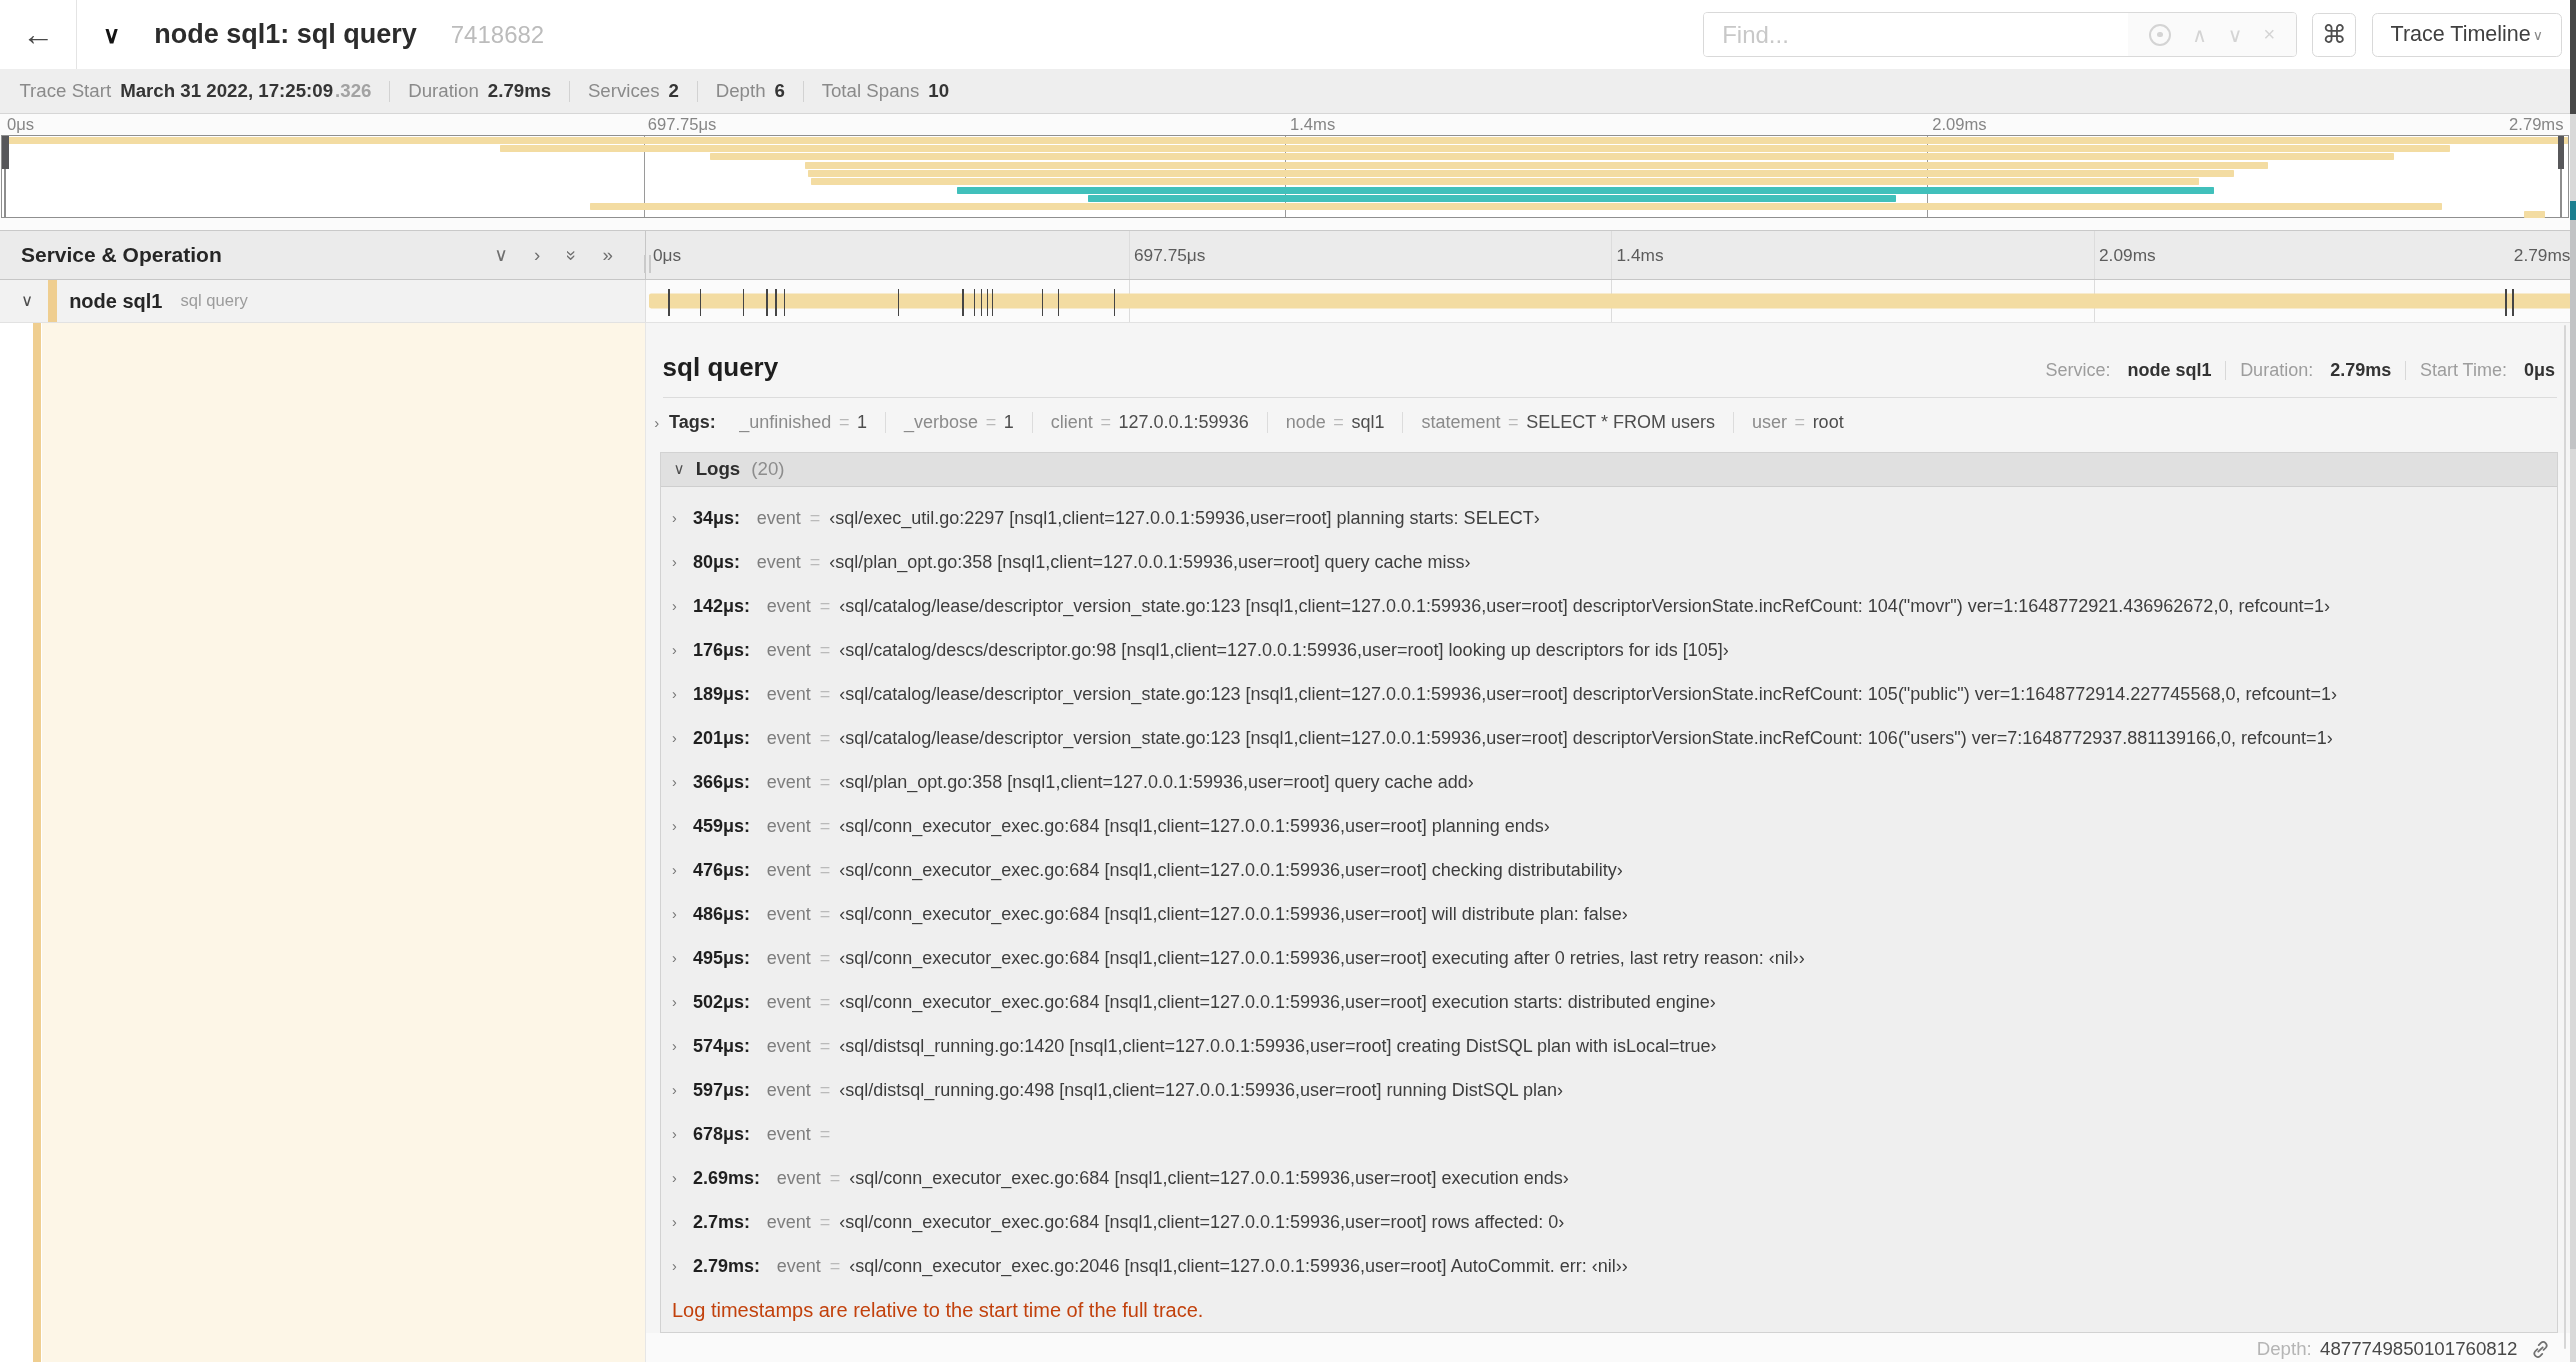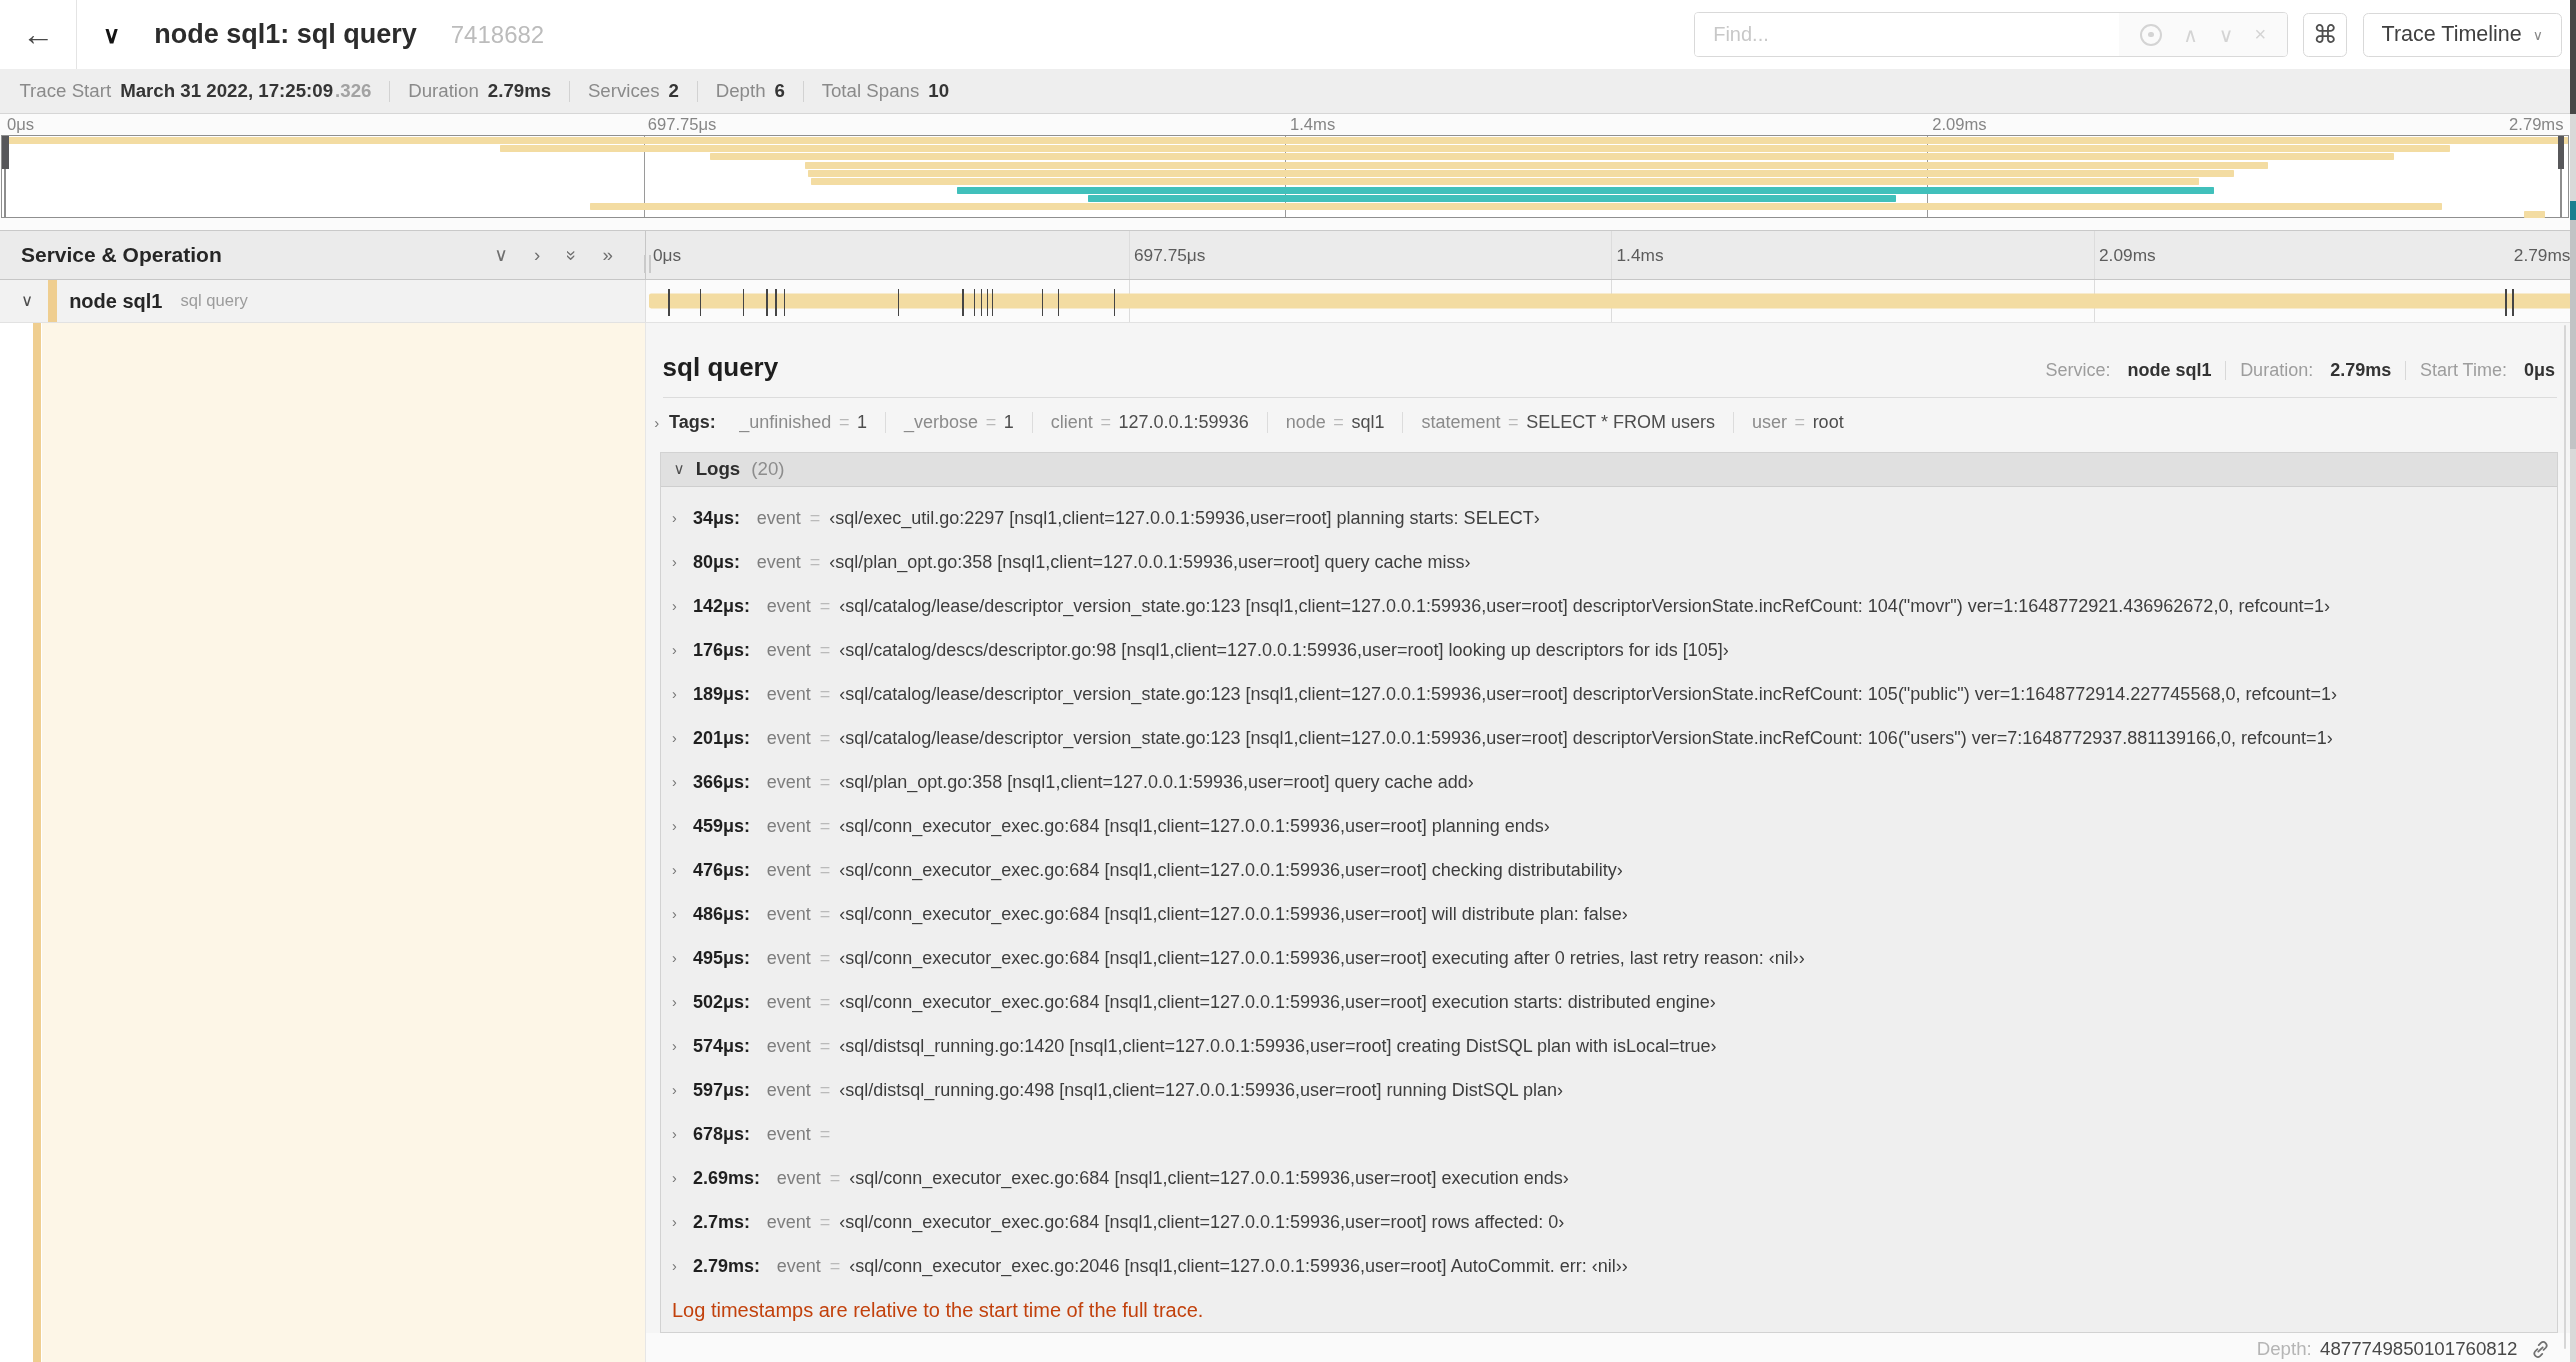--- a/index.html
+++ b/index.html
@@ -8,28 +8,28 @@
 
   
   .topbar{height:69px;display:flex;align-items:center;background:#fff;}
   .back-cell{width:76px;height:100%;border-right:0.7px solid #e4e4e4;display:flex;align-items:center;justify-content:center;font-size:32px;color:#4a4a4a;cursor:pointer;flex:none;}
   .title-wrap{display:flex;align-items:center;margin-left:26px;gap:18px;flex:1;min-width:0;}
   .collapse-chev{font-size:23.5px;font-weight:700;color:#141414;}
   .page-title{font-size:27px;font-weight:700;color:#2c2c2c;margin:16px;white-space:nowrap;}
   .trace-id{font-size:24px;color:#bcbcbc;font-weight:400;}
   .topbar-right{display:flex;align-items:center;gap:15.2px;margin-right:14px;}
   .find-group{display:flex;height:43px;border:0.7px solid #d9d9d9;border-radius:4.2px;overflow:hidden;background:#fff;align-items:stretch;}
-  .find-input{width:388px;border:none;padding:0 18px;font-size:20px;color:#444;outline:none;background:#fff;}
+  .find-input{width:388px;border:none;padding:0 18px;font-size:24px;color:#444;outline:none;background:#fff;}
   .find-input::placeholder{color:#c8c8c8;}
   .find-suffix{width:168px;background:#fafafa;display:flex;align-items:center;justify-content:space-evenly;color:#d4d4d4;font-size:20px;}
   .suffix-ic{color:#d4d4d4;}
   .locate{width:18px;height:18px;border:2.1px solid #d4d4d4;border-radius:50%;position:relative;}
   .locate::after{content:"";position:absolute;left:50%;top:50%;width:5.5px;height:5.5px;margin:-2.8px 0 0 -2.8px;border-radius:50%;background:#d4d4d4;}
   .kbd-btn{width:44px;height:44px;border:0.7px solid #d9d9d9;border-radius:5.5px;background:#fff;font-size:25px;color:#4f4f4f;display:flex;align-items:center;justify-content:center;cursor:pointer;}
-  .view-btn{height:44px;border:0.7px solid #d9d9d9;border-radius:5.5px;background:#fff;font-size:21.5px;color:#404040;padding:0 18px;display:flex;align-items:center;gap:11px;cursor:pointer;white-space:nowrap;}
+  .view-btn{height:44px;border:0.7px solid #d9d9d9;border-radius:5.5px;background:#fff;font-size:21.5px;color:#404040;padding:0 18px;display:flex;align-items:center;gap:2px;cursor:pointer;white-space:nowrap;}
   .view-btn .chev{font-size:14px;color:#8a8a8a;}
 
   
   .trace-bar{height:44px;background:#eeeeee;border-bottom:0.7px solid #d6d6d6;display:flex;align-items:center;padding-left:19.4px;font-size:18.7px;color:#8a8a8a;}
   .tb-item{display:flex;gap:9px;align-items:baseline;white-space:nowrap;}
   .tb-sep{width:0.7px;height:21px;background:#d2d2d2;margin:0 18px;align-self:center;}
   .tb-val{color:#353535;font-weight:700;}
   .tb-sub{color:#a2a2a2;font-weight:700;margin-left:-7px;}
 
   

